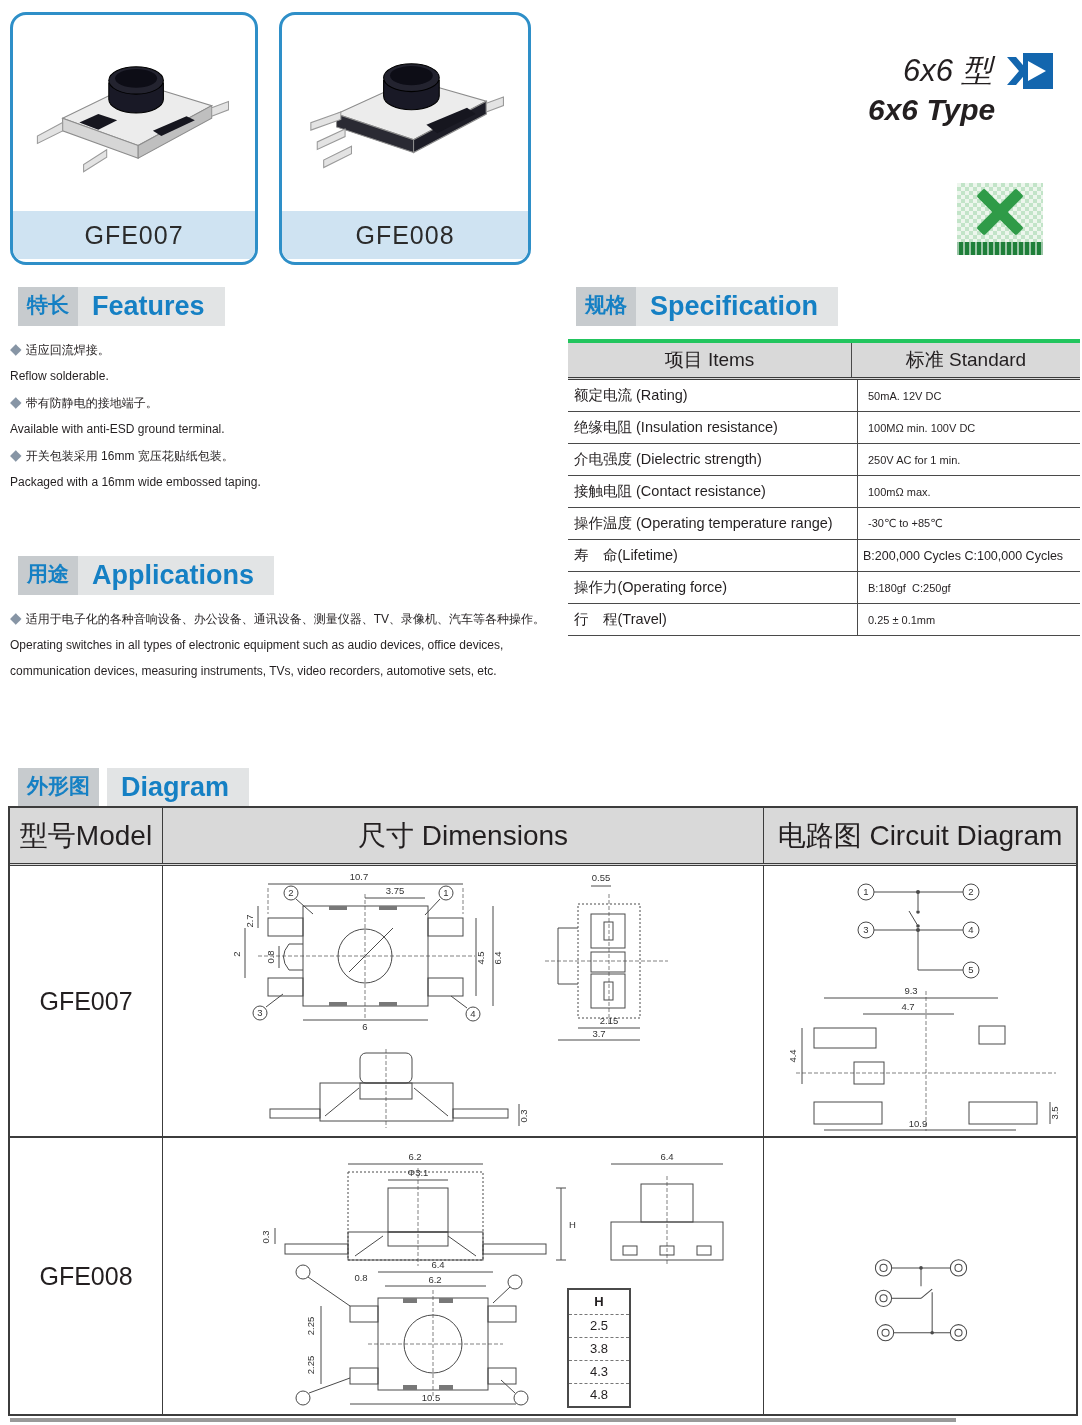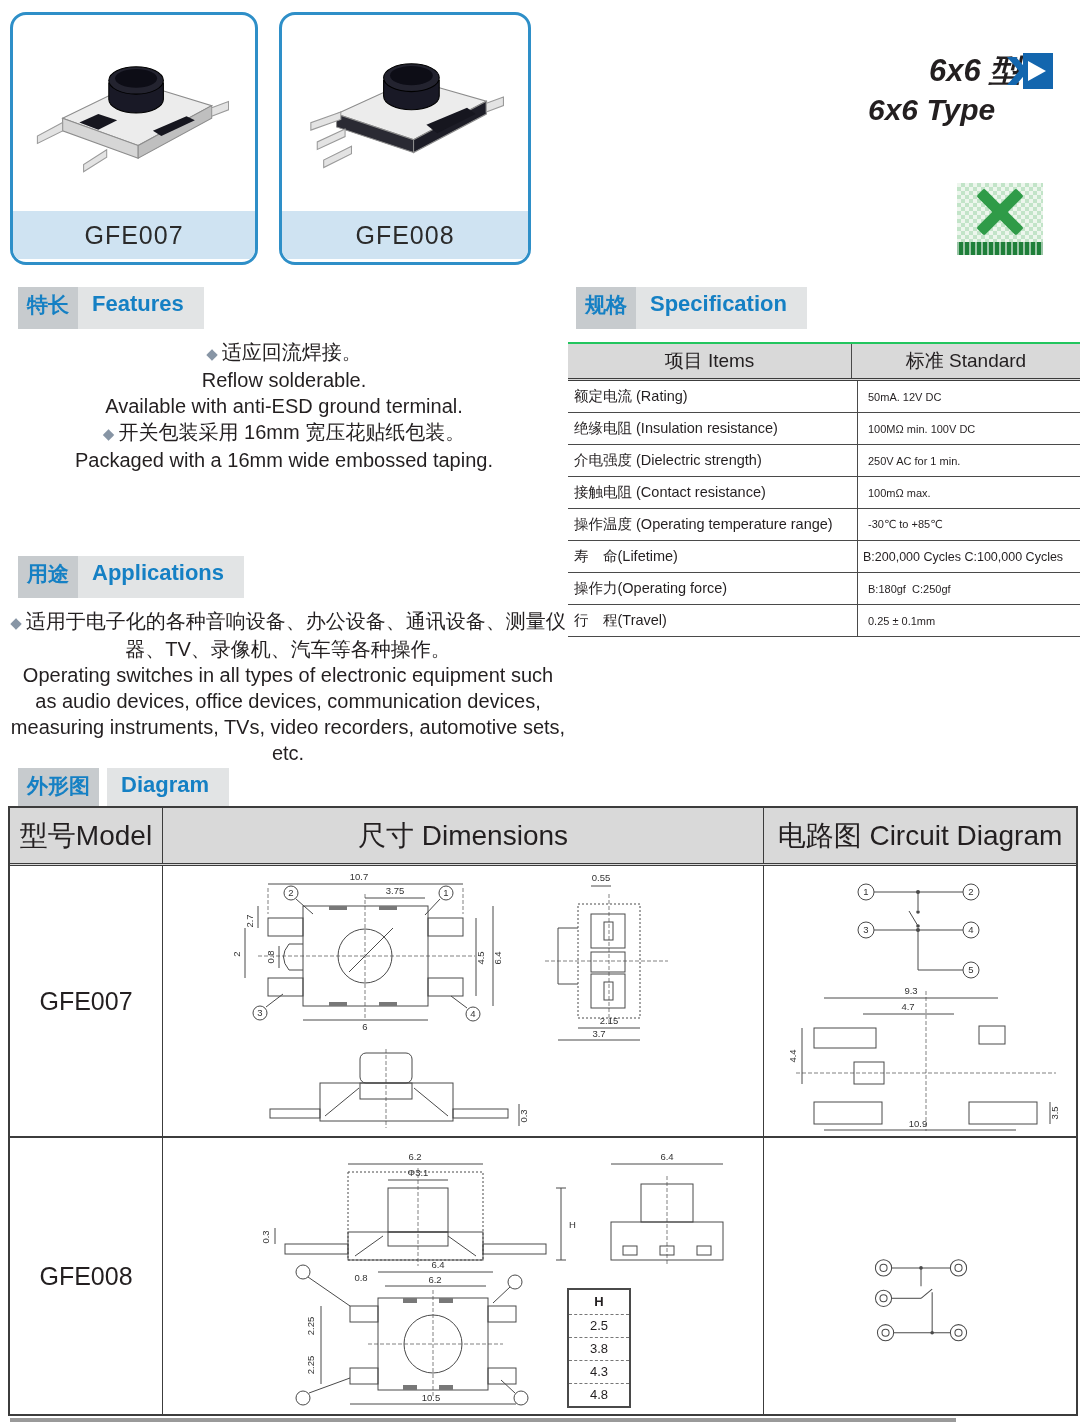--- a/index.html
+++ b/index.html
@@ -9,50 +9,50 @@
   
   .card{position:absolute;top:12px;height:247px;border:3px solid #2e8fc8;border-radius:16px;
         overflow:hidden;background:#fff;}
   .card1{left:10px;width:242px;}
   .card2{left:279px;width:246px;}
   .card-img{height:196px;display:flex;align-items:center;justify-content:center;}
   .card-label{height:48px;background:#cfe3f2;display:flex;align-items:center;justify-content:center;
         font-size:25px;color:#2b2b2b;letter-spacing:1px;}
 
   
-  .type-cn{position:absolute;left:903px;top:50px;font-size:31px;font-weight:bold;font-style:italic;white-space:nowrap;margin-left:26px;}
+  .type-cn{position:absolute;left:903px;top:50px;font-size:31px;font-weight:normal;font-style:italic;white-space:nowrap;}
   .type-en{position:absolute;left:868px;top:93px;font-size:30px;font-weight:bold;font-style:italic;white-space:nowrap;}
   .arrow-wrap{position:absolute;left:1007px;top:52px;}
 
   
   .eco{position:absolute;left:957px;top:183px;width:86px;height:72px;background-color:#edf6ed;
        background-image:linear-gradient(45deg,#c2e4c8 25%,transparent 25%,transparent 75%,#c2e4c8 75%),
                         linear-gradient(45deg,#c2e4c8 25%,transparent 25%,transparent 75%,#c2e4c8 75%);
        background-size:8px 8px;background-position:0 0,4px 4px;}
   .eco::before,.eco::after{content:"";position:absolute;left:43px;top:29px;width:56px;height:11px;
        background:#2f9b48;border-radius:2px;}
   .eco::before{transform:translate(-50%,-50%) rotate(45deg);}
   .eco::after{transform:translate(-50%,-50%) rotate(-45deg);}
   .eco-bar{position:absolute;bottom:0;left:0;right:0;height:13px;background:#1e7f39;
        background-image:repeating-linear-gradient(90deg,rgba(255,255,255,.55) 0 2px,transparent 2px 6px);}
 
   
   .sec-hdr{display:flex;width:fit-content;align-items:stretch;margin-left:8px;}
   .sec-hdr .cn{background:#c7cbce;color:#1580c4;font-weight:bold;font-size:21px;padding:4px 9px;white-space:nowrap;}
-  .sec-hdr .en{background:#e2e4e5;color:#1580c4;font-weight:bold;font-size:22px;padding:4px 20px 12px 14px;white-space:nowrap;}
+  .sec-hdr .en{background:#e2e4e5;color:#1580c4;font-weight:bold;font-size:27px;padding:4px 20px 4px 14px;white-space:nowrap;}
 
   .features{position:absolute;left:10px;top:287px;width:548px;}
   .applications{position:absolute;left:10px;top:556px;width:556px;}
-  .txt-line{font-size:20px;line-height:26px;text-align:center;}
+  .txt-line{font-size:12px;line-height:26px;}
   .feat-list{margin-top:10px;}
   .bullet::before{content:"◆ ";color:#8795a5;font-size:15px;}
 
   
   .spec{position:absolute;left:568px;top:287px;width:512px;}
-  .spec-table{margin-top:13px;border-top:2px solid #22c55e;}
+  .spec-table{margin-top:13px;border-top:4px solid #22c55e;}
   .spec-row{display:flex;align-items:stretch;border-bottom:1px solid #4a4a4a;height:31px;}
   .spec-row.hd{height:34px;background:#d9d9d9;border-bottom:3px double #3c3c3c;}
   .spec-item{width:283px;border-right:1px solid #4a4a4a;display:flex;align-items:center;
              padding-left:6px;font-size:14.5px;}
   .spec-std{flex:1;display:flex;align-items:center;padding-left:10px;font-size:11px;}
   .spec-row.hd .spec-item,.spec-row.hd .spec-std{justify-content:center;padding-left:0;font-size:19px;}
   .tight{font-size:12.5px !important;padding-left:5px !important;}
 
   
   .dia-hdr{position:absolute;left:10px;top:768px;gap:8px;}
@@ -154,20 +154,21 @@
   </div>
 
   <div class="features">
     <div class="sec-hdr">
       <div class="cn">特长</div>
       <div class="en">Features</div>
     </div>
     <div class="feat-list">
       <div class="txt-line bullet">适应回流焊接。</div>
       <div class="txt-line">Reflow solderable.</div>
+      <div class="txt-line bullet">带有防静电的接地端子。</div>
       <div class="txt-line">Available with anti-ESD ground terminal.</div>
       <div class="txt-line bullet">开关包装采用 16mm 宽压花贴纸包装。</div>
       <div class="txt-line">Packaged with a 16mm wide embossed taping.</div>
     </div>
   </div>
 
   <div class="spec">
     <div class="sec-hdr">
       <div class="cn">规格</div>
       <div class="en">Specification</div>

